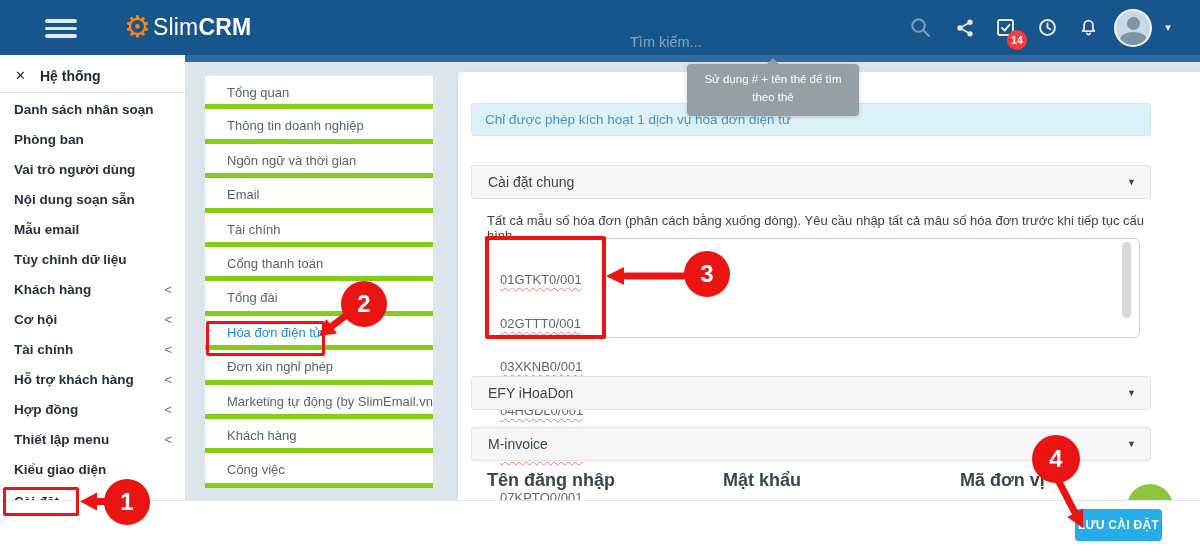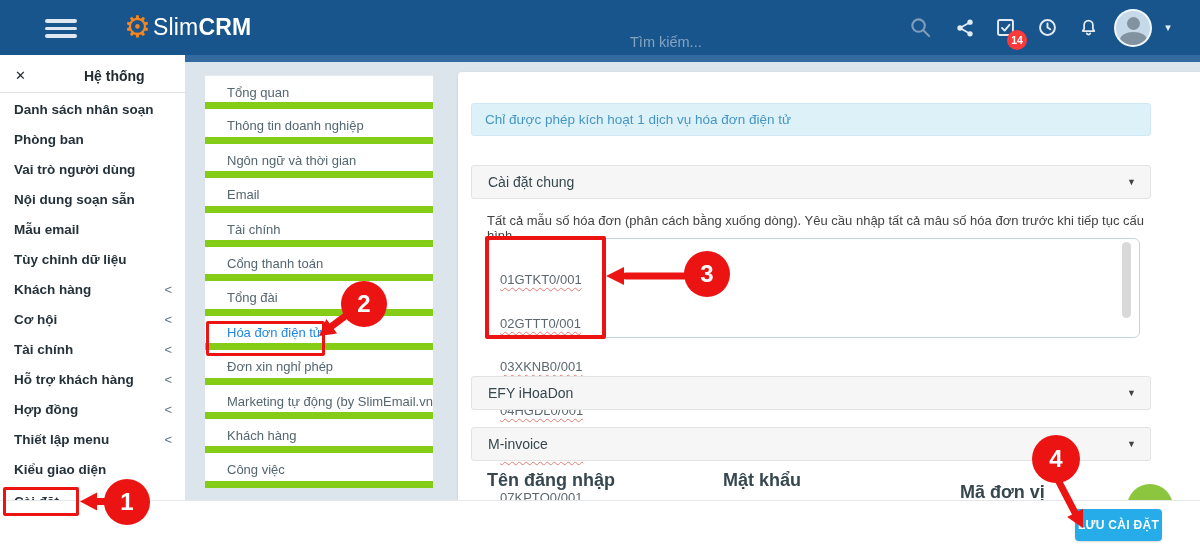--- a/index.html
+++ b/index.html
@@ -36,29 +36,29 @@
   .tooltip .tip-arrow { position:absolute; top:-6px; left:79px; width:0; height:0;
     border-left:7px solid transparent; border-right:7px solid transparent; border-bottom:7px solid rgba(148,156,163,.97); }
 
   
   .content-bg { position:absolute; left:0; top:55px; width:1200px; height:445px; background:#dde5ec; }
 
   
   .sidebar { position:absolute; left:0; top:55px; width:185px; height:445px; background:#fff; overflow:visible; z-index:3; }
   .sb-head { position:absolute; left:0; top:8px; width:185px; height:30px; }
   .sb-close { position:absolute; left:15px; top:5px; font-size:13px; font-weight:bold; color:#212b31; cursor:pointer; }
-  .sb-title { position:absolute; left:40px; top:5px; font-size:14px; font-weight:bold; color:#212b31;margin-left:44px; }
+  .sb-title { position:absolute; left:40px; top:5px; font-size:14px; font-weight:bold; color:#212b31; }
   .sb-divider { position:absolute; left:0; top:37px; width:185px; height:1px; background:#e1e4e7; }
   .sb-item { position:absolute; left:0; width:185px; height:30px; line-height:30px; padding-left:14px;
     font-size:13.5px; font-weight:bold; color:#25323a; cursor:pointer; white-space:nowrap; }
   .sb-item .chev { position:absolute; right:13px; top:0; color:#5d7483; font-size:13px; font-weight:normal; }
 
   
   .smenu { position:absolute; left:205px; top:75px; width:228px; z-index:3; }
-  .smenu-item { position:relative; width:228px; height:34.4px; line-height:34.4px; background:#fff; border-bottom:7px solid #84cc16;
+  .smenu-item { position:relative; width:228px; height:34.4px; line-height:34.4px; background:#fff; border-bottom:5px solid #84cc16;
     padding-left:22px; font-size:13px; color:#54666f; cursor:pointer; white-space:nowrap; overflow:hidden; }
   .smenu-item:first-child { border-top:1px solid #e7eaec; }
   .smenu-item.active { color:#1e88e5; }
 
   
   .card { position:absolute; left:458px; top:72px; width:807px; height:430px; background:#fff; border-radius:4px 4px 0 0;
     box-shadow:0 1px 3px rgba(0,0,0,.12); z-index:4; overflow:hidden; }
   .alert-info { position:absolute; left:13px; top:31px; width:680px; height:33px; background:#ddf1f9; border:1px solid #cfe8f4;
     border-radius:3px; color:#4596c4; font-size:13.5px; line-height:31px; padding-left:13px; }
   .panel-head { position:absolute; left:13px; width:680px; height:34px; background:#f6f6f6; border:1px solid #e3e3e3; border-radius:3px;
@@ -69,21 +69,21 @@
   .ph-minv { top:355px; }
   .gp-desc { position:absolute; left:29px; top:141px; width:660px; font-size:13px; color:#424242; }
   .codes-box { position:absolute; left:29px; top:166px; width:653px; height:100px; background:#fff; border:1px solid #c3d4e3;
     border-radius:6px; padding:5px 12px; cursor:text; }
   .code-line { font-size:13px; line-height:15.5px; color:#5d686e;
     text-decoration-line:underline; text-decoration-style:wavy; text-decoration-color:#e57b72; text-decoration-thickness:1px;
     text-underline-offset:3px; width:fit-content;margin-top:28px; }
   .codes-scrollbar { position:absolute; left:664px; top:170px; width:9px; height:76px; background:#d9d9d9; border-radius:5px; cursor:pointer; }
   .minv-fields { position:absolute; left:0; top:398px; width:708px; }
   .minv-label { position:absolute; top:0; font-size:18px; font-weight:bold; color:#37474f; white-space:nowrap; }
-  .fl-0 { left:29px; } .fl-1 { left:265px; } .fl-2 { left:502px;margin-top:12px; }
+  .fl-0 { left:29px; } .fl-1 { left:265px; } .fl-2 { left:502px; }
 
   
   .chat-bubble { position:absolute; left:1127px; top:484px; width:46px; height:46px; border-radius:50%; background:#8cc63e; z-index:18; cursor:pointer; }
   .footer { position:absolute; left:0; top:500px; width:1200px; height:53px; background:#fff; border-top:1px solid #e4e8eb; z-index:20; }
   .save-btn { position:absolute; left:1075px; top:509px; width:87px; height:32px; background:#25ace9; border:none; border-radius:4px;
     color:#fff; font-size:12px; font-weight:bold; letter-spacing:.3px; z-index:21; cursor:pointer; font-family:inherit;
     box-shadow:0 1px 2px rgba(0,0,0,.15); }
 
   
   .anno-box { position:absolute; border:3px solid #ec1313; border-radius:2px; z-index:31; pointer-events:none; }
@@ -153,20 +153,24 @@
         <path d="M10 18.6a2.1 2.1 0 0 0 4 0"></path>
       </svg>
     </div>
     <div class="avatar">
       <div class="head"></div>
       <div class="body"></div>
     </div>
     <div class="user-caret">▾</div>
   </div>
 
+  <div class="tooltip">
+    <div class="tip-arrow"></div>
+    <span>Sử dụng # + tên thẻ để tìm theo thẻ</span>
+  </div>
 
   <div class="sidebar">
     <div class="sb-head">
       <span class="sb-close">✕</span>
       <span class="sb-title">Hệ thống</span>
     </div>
     <div class="sb-divider"></div>
 
     <div class="sb-item" style="top:40px;"><span>Danh sách nhân soạn</span></div>
     <div class="sb-item" style="top:70px;"><span>Phòng ban</span></div>

